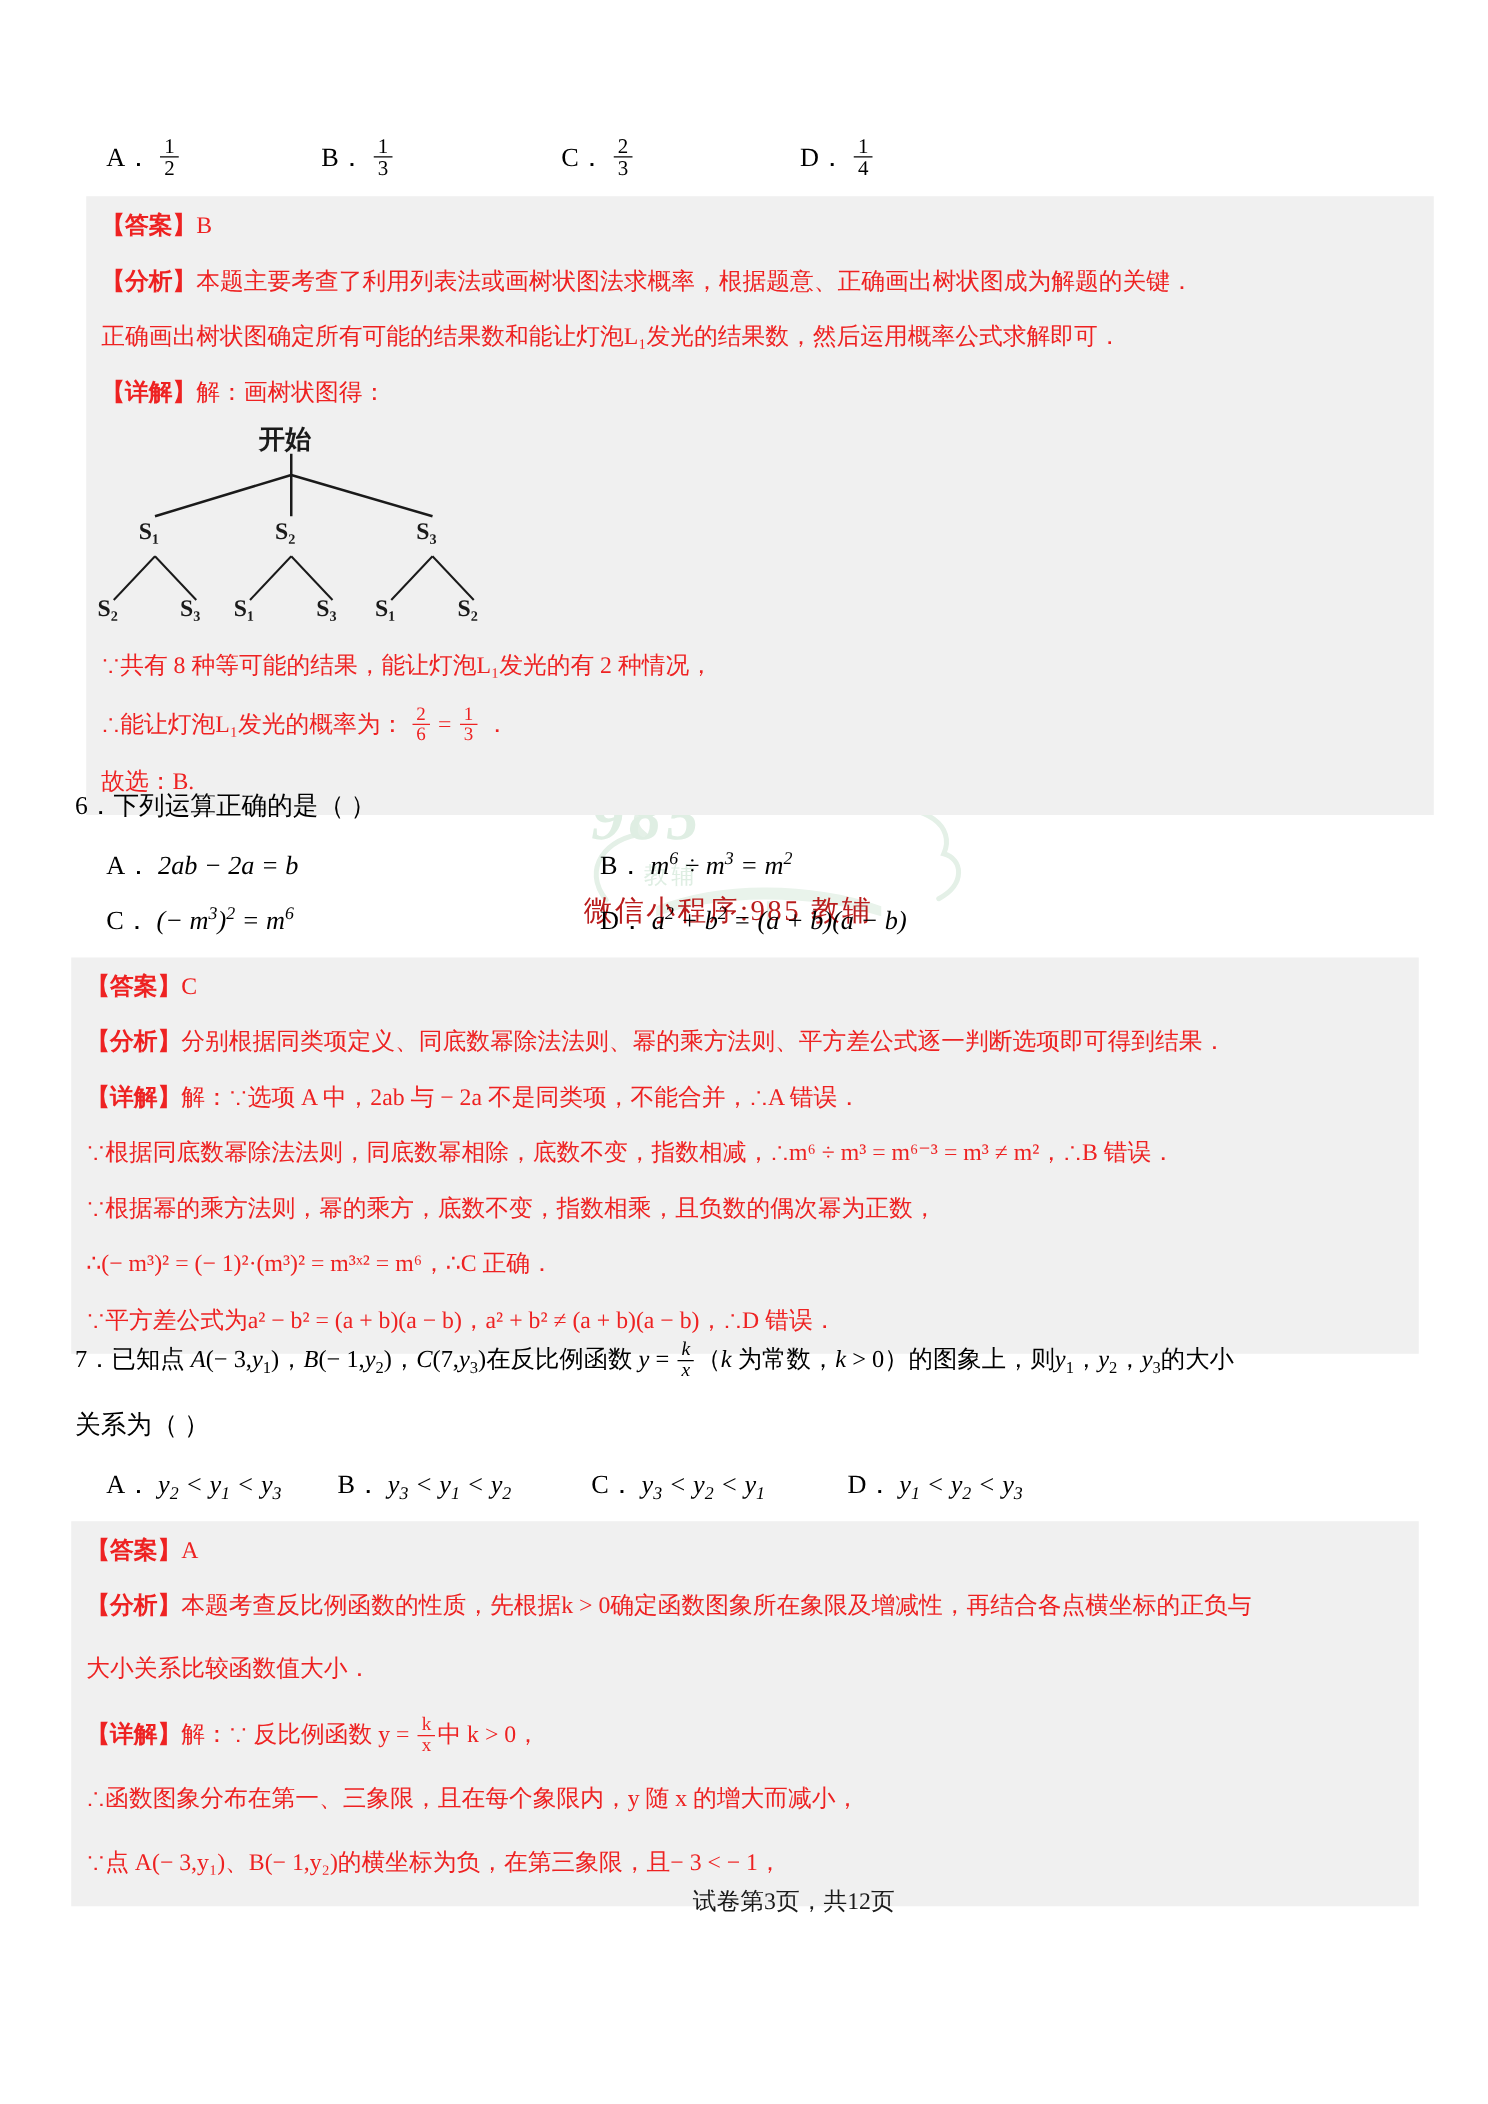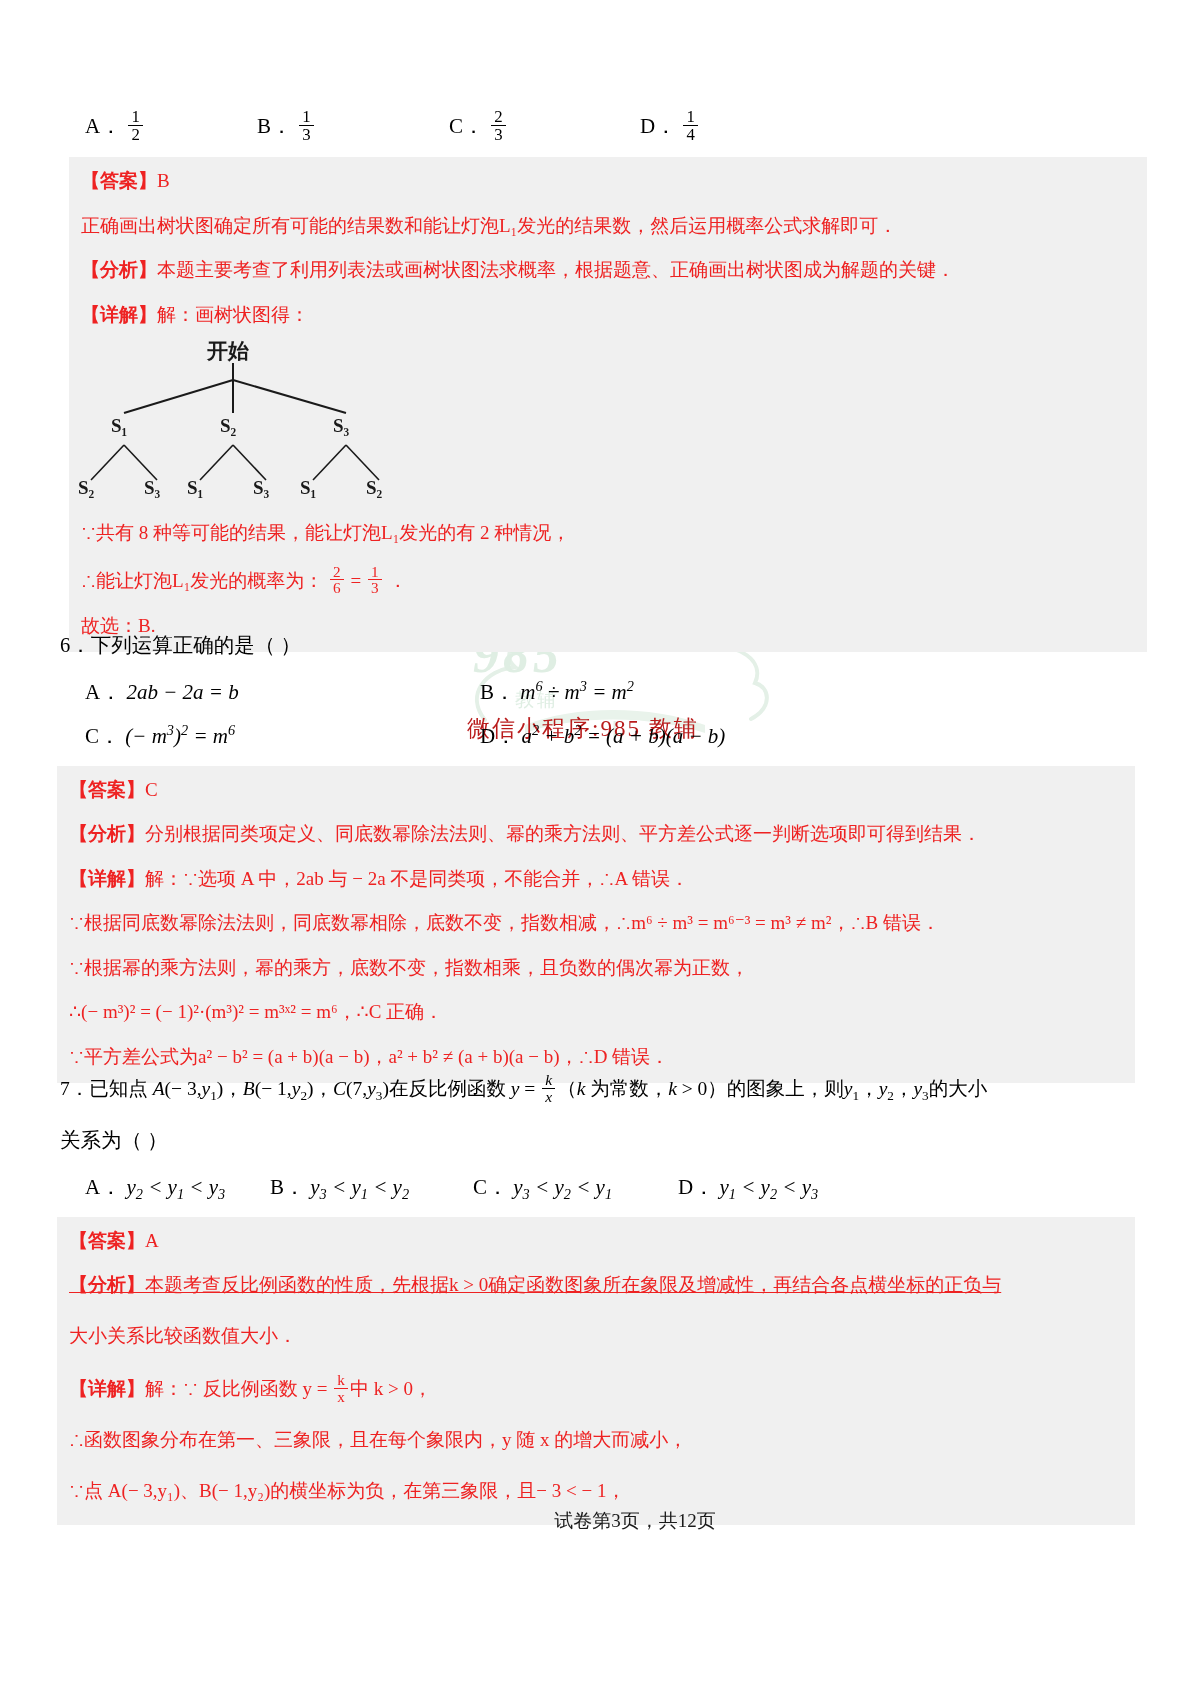--- a/index.html
+++ b/index.html
@@ -194,24 +194,24 @@
           <span class="num">1</span>
           <span class="den">4</span>
         </span>
       </span>
     </div>
 
     <div class="sol-block" style="position:absolute; left:12px; top:157px;">
       <div class="sol-line">
         <span class="tag">【答案】</span><span>B</span>
       </div>
-      <div class="sol-line">正确画出树状图确定所有可能的结果数和能让灯泡L₁发光的结果数，然后运用概率公式求解即可．</div>
       <div class="sol-line">
         <span class="tag">【分析】</span><span>本题主要考查了利用列表法或画树状图法求概率，根据题意、正确画出树状图成为解题的关键．</span>
       </div>
+      <div class="sol-line">正确画出树状图确定所有可能的结果数和能让灯泡L₁发光的结果数，然后运用概率公式求解即可．</div>
       <div class="sol-line" style="margin-bottom:6px;">
         <span class="tag">【详解】</span><span>解：画树状图得：</span>
       </div>
 
       <div class="tree-wrap">
         <svg width="420" height="160" viewBox="0 0 420 160">
 
           <line x1="152" y1="28" x2="152" y2="45" stroke="#1a1a1a" stroke-width="2"></line>
 
           <line x1="152" y1="45" x2="43" y2="78" stroke="#1a1a1a" stroke-width="2"></line>
@@ -326,21 +326,21 @@
         <div class="opt-cell">
           <span>D．</span>
           <span class="mi">y<sub class="e">1</sub> &lt; y<sub class="e">2</sub> &lt; y<sub class="e">3</sub></span>
         </div>
       </div>
       <div class="sp16"></div>
       <div class="sol-block" style="padding-bottom:20px;">
         <div class="sol-line">
           <span class="tag">【答案】</span><span>A</span>
         </div>
-        <div class="sol-line" style="margin-bottom:22px;text-decoration:underline;">
+        <div class="sol-line" style="margin-bottom:22px;">
           <span class="tag">【分析】</span><span>本题考查反比例函数的性质，先根据k &gt; 0确定函数图象所在象限及增减性，再结合各点横坐标的正负与</span>
         </div>
         <div class="sol-line" style="margin-bottom:22px;">大小关系比较函数值大小．</div>
         <div class="sol-line" style="margin-bottom:22px;">
           <span class="tag">【详解】</span>解：∵ 反比例函数 y =
           <span class="frac"><span class="num">k</span><span class="den">x</span></span>中 k &gt; 0，
         </div>
         <div class="sol-line" style="margin-bottom:22px;">∴函数图象分布在第一、三象限，且在每个象限内，y 随 x 的增大而减小，</div>
         <div class="sol-line">∵点 A(− 3,y₁)、B(− 1,y₂)的横坐标为负，在第三象限，且− 3 &lt; − 1，</div>
       </div>

